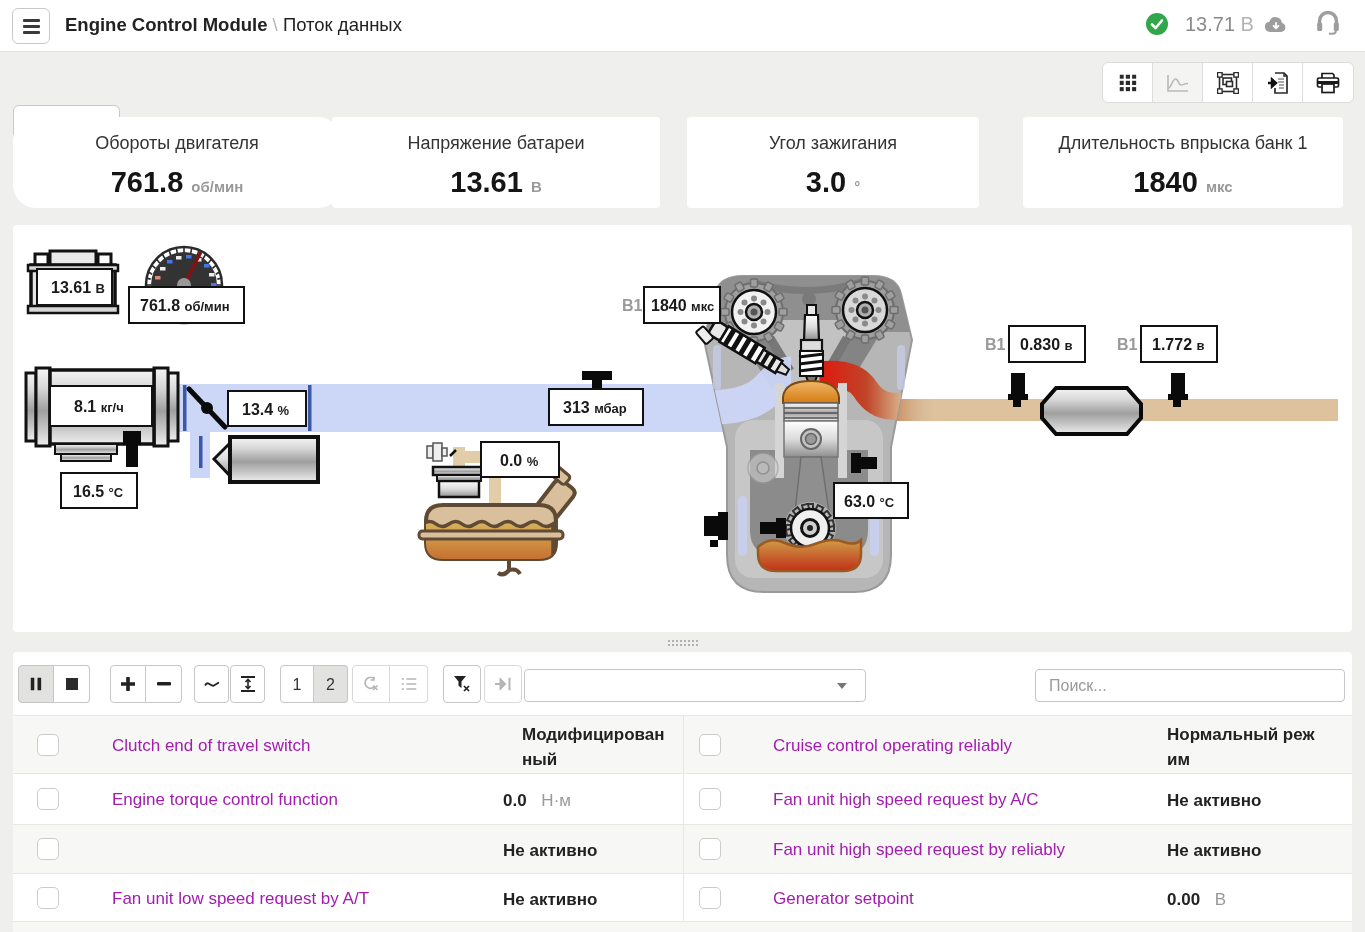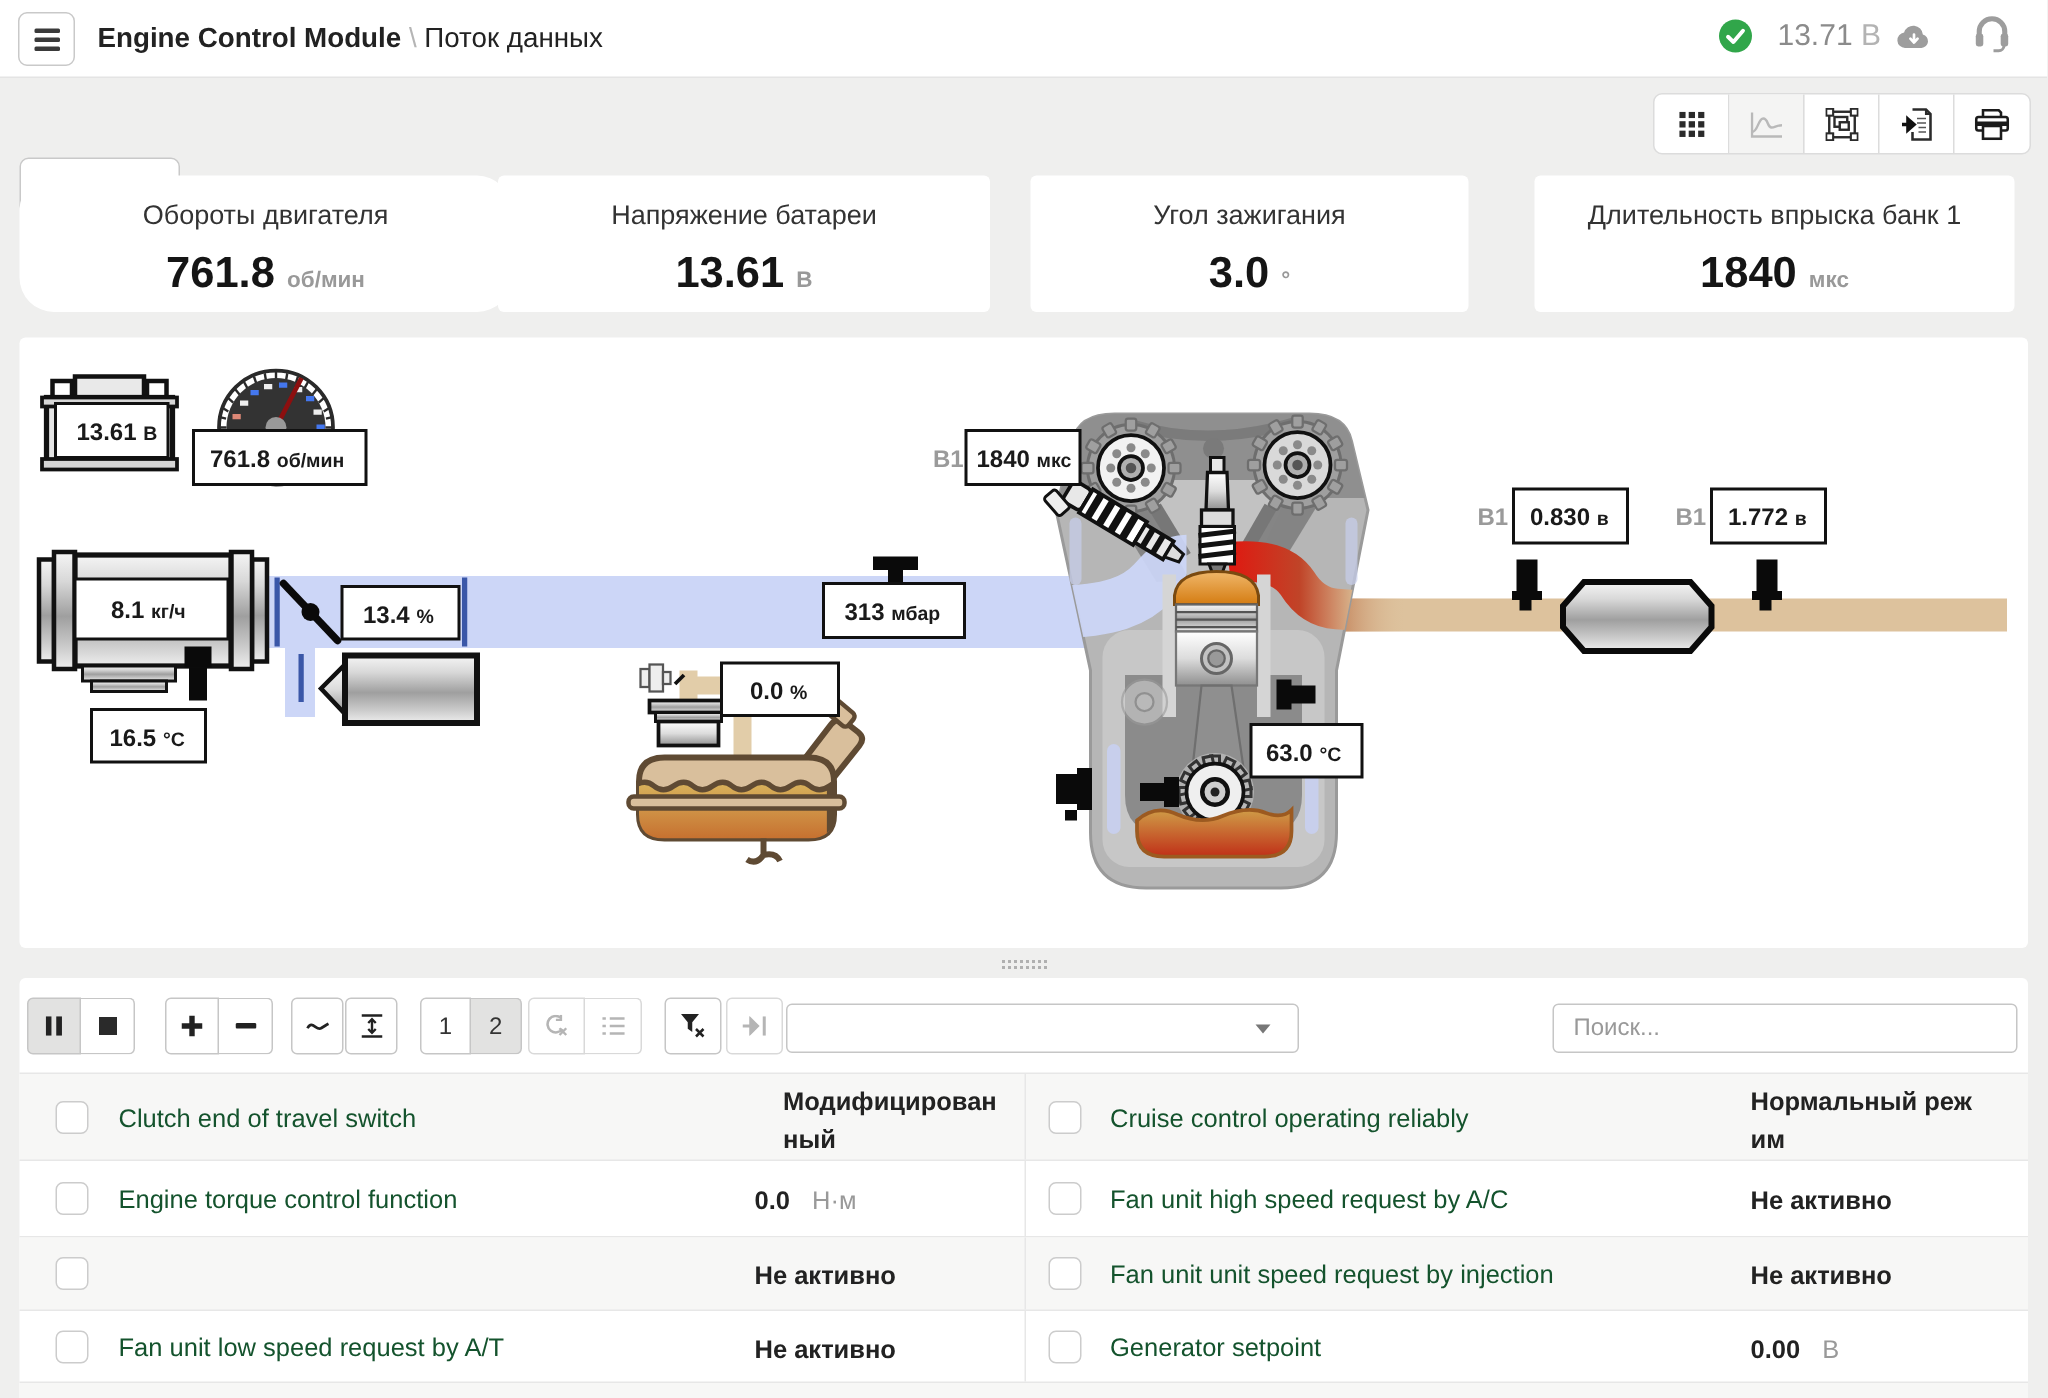--- a/index.html
+++ b/index.html
@@ -54,21 +54,21 @@
 .num { font-size:16px; color:#333; }
 #combo { position:absolute; left:511px; top:17px; width:342px; height:33px; border:1px solid #c6c6c6; border-radius:4px; background:#fff; }
 #combo .tri { position:absolute; right:18px; top:13px; width:0; height:0; border-left:5px solid transparent; border-right:5px solid transparent; border-top:6px solid #777; }
 #search { position:absolute; left:1022px; top:17px; width:310px; height:33px; border:1px solid #c6c6c6; border-radius:4px; background:#fff; font-size:16px; color:#999; line-height:32px; padding-left:13px; }
 
 
 #tbl { position:absolute; left:0; top:63px; width:1339px; border-top:1px solid #e7e7e7; }
 .row { position:relative; width:1339px; border-bottom:1px solid #e7e7e7; }
 .row.odd { background:#f7f7f6; }
 .chk { position:absolute; width:22px; height:22px; border:1px solid #ccc; border-radius:5px; background:#fff; }
-.pname { position:absolute; font-size:17px; color:#14532d; }
+.pname { position:absolute; font-size:17px; color:#a21caf;margin-left:33px; }
 .pval { position:absolute; font-size:17px; font-weight:700; color:#222; line-height:25px; }
 .pval .un { color:#999; font-weight:400;margin-left:10px; }
 .vline { position:absolute; left:670px; top:0; width:1px; height:100%; background:#e7e7e7; }
 </style>
 </head>
 <body>
 
 <div id="topbar"></div>
 <div id="burger">
     <div class="b" style="top:10px"></div>
@@ -684,21 +684,21 @@
       <div class="vline"></div>
       <div class="chk" style="left:686px; top:14px;"></div>
         <div class="pname" style="left:727px; top:16px;">Fan unit high speed request by A/C</div>
         <div class="pval" style="left:1154px; top:14px;">Не активно</div>
     </div>
     <div class="row odd" style="height:49px;">
       <div class="chk" style="left:24px; top:13px;"></div>
         <div class="pval" style="left:490px; top:13px;">Не активно</div>
       <div class="vline"></div>
       <div class="chk" style="left:686px; top:13px;"></div>
-        <div class="pname" style="left:727px; top:15px;">Fan unit unit speed request by injection</div>
+        <div class="pname" style="left:727px; top:15px;">Fan unit high speed request by reliably</div>
         <div class="pval" style="left:1154px; top:13px;">Не активно</div>
     </div>
     <div class="row" style="height:48px;">
       <div class="chk" style="left:24px; top:13px;"></div>
         <div class="pname" style="left:66px; top:15px;">Fan unit low speed request by A/T</div>
         <div class="pval" style="left:490px; top:13px;">Не активно</div>
       <div class="vline"></div>
       <div class="chk" style="left:686px; top:13px;"></div>
         <div class="pname" style="left:727px; top:15px;">Generator setpoint</div>
         <div class="pval" style="left:1154px; top:13px;">0.00 <span class="un">В</span></div>

